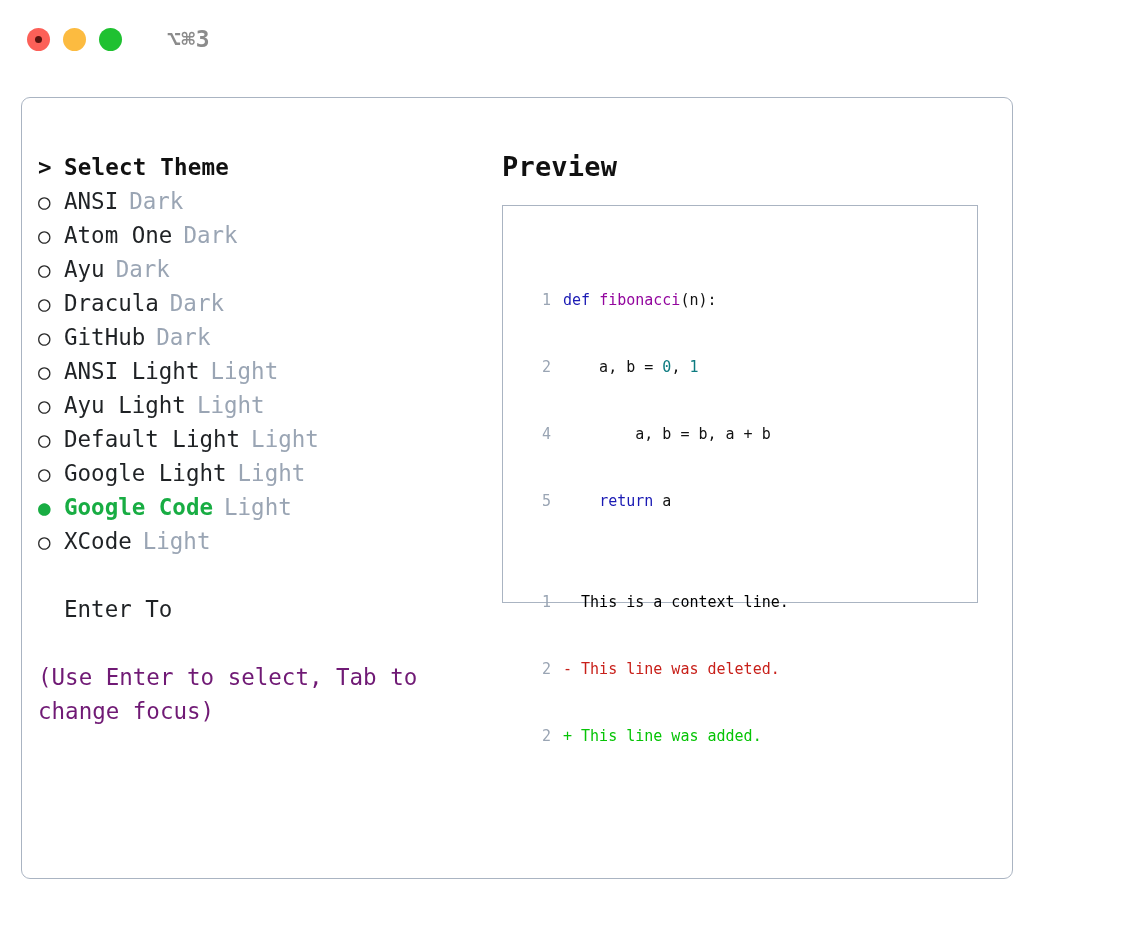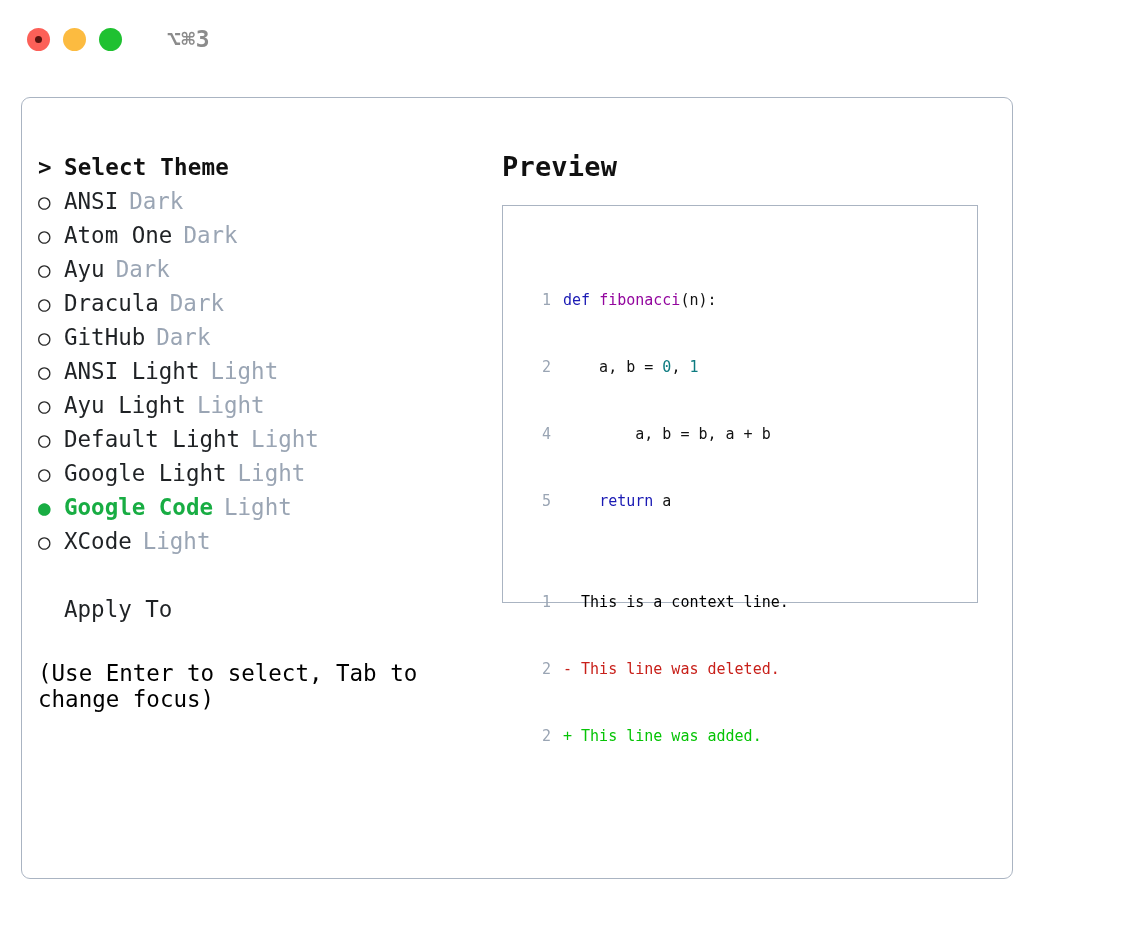--- a/index.html
+++ b/index.html
@@ -126,22 +126,22 @@
   .variant {
     color: #9aa5b4;
     margin-left: 11px;
   }
 
   .spacer-sm { height: 34px; }
 
   .hint {
     margin-top: 34px;
     font-size: 22.5px;
-    line-height: 26px;
-    color: #000000;
+    line-height: 34px;
+    color: #701a75;
     width: 400px;
   }
 
   
   .right-col {
     position: absolute;
     left: 480px;
     top: 52px;
     width: 490px;
   }
@@ -219,21 +219,21 @@
             <div class="row"><span class="marker">○</span><span class="rowlabel">Ayu Light</span><span class="variant">Light</span></div>
             <div class="row"><span class="marker">○</span><span class="rowlabel">Default Light</span><span class="variant">Light</span></div>
             <div class="row"><span class="marker">○</span><span class="rowlabel">Google Light</span><span class="variant">Light</span></div>
             <div class="row"><span class="marker sel">●</span><span class="rowlabel sel">Google Code</span><span class="variant">Light</span></div>
             <div class="row"><span class="marker">○</span><span class="rowlabel">XCode</span><span class="variant">Light</span></div>
           </div>
 
         <div class="spacer-sm"></div>
 
         <div class="row">
-          <span class="marker blank">○</span><span class="rowlabel">Apply To</span>
+          <span class="marker blank">○</span><span class="rowlabel">Enter To</span>
         </div>
 
 
         <div class="hint">(Use Enter to select, Tab to change focus)</div>
       </div>
 
       <div class="right-col">
         <div class="preview-title">Preview</div>
 
         <div class="preview-box">

